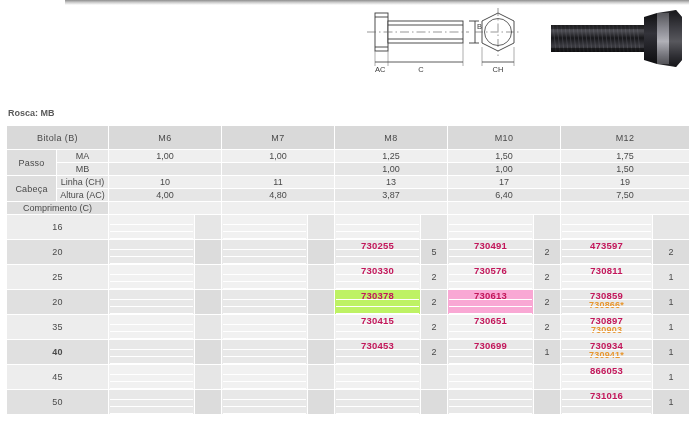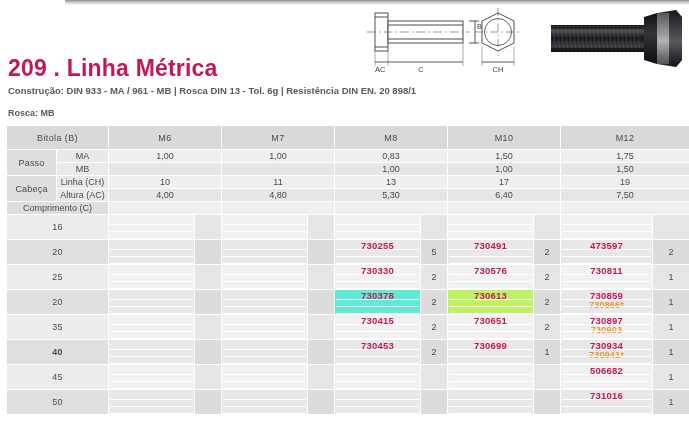--- a/index.html
+++ b/index.html
@@ -271,22 +271,20 @@
       <rect x="8" y="21" width="93" height="4" fill="#000000" opacity="0.35"></rect>
       <rect x="8" y="44" width="93" height="4" fill="#000000" opacity="0.45"></rect>
 
       <path d="M101,13 L114,9 L126,9 L126,60 L114,60 L101,56 Z" fill="url(#flangeG)"></path>
       <path d="M114,9 L133,6 L139,13 L139,56 L133,63 L114,60 Z" fill="url(#headG)"></path>
       <path d="M126,9 L133,6 L139,13 L139,56 L133,63 L126,60 Z" fill="#121215" opacity="0.55"></path>
       <path d="M114,9 L126,9 L126,60 L114,60 Z" fill="#b9b9c0" opacity="0.30"></path>
     </svg>
   </div>
 
-  <div id="title">209 . Linha Métrica</div>
-  <div id="subtitle">Construção: DIN 933 - MA / 961 - MB | Rosca DIN 13 - Tol. 6g | Resistência DIN EN. 20 898/1</div>
   <div id="rosca">Rosca: MB</div>
 
   <div id="table-wrap">
     <table class="cat">
       <colgroup>
         <col style="width:50px">
         <col style="width:52px">
         <col style="width:86px">
           <col style="width:27px">
         <col style="width:86px">
@@ -305,21 +303,21 @@
             <td class="hdr-cell" colspan="2">M7</td>
             <td class="hdr-cell" colspan="2">M8</td>
             <td class="hdr-cell" colspan="2">M10</td>
             <td class="hdr-cell" colspan="2">M12</td>
           </tr>
           <tr class="spec-row">
             <td class="sp-label" rowspan="2">Passo</td>
             <td class="sp-sub">MA</td>
             <td class="sp-val-a" colspan="2">1,00</td>
             <td class="sp-val-a" colspan="2">1,00</td>
-            <td class="sp-val-a" colspan="2">0,83</td>
+            <td class="sp-val-a" colspan="2">1,25</td>
             <td class="sp-val-a" colspan="2">1,50</td>
             <td class="sp-val-a" colspan="2">1,75</td>
           </tr>
           <tr class="spec-row">
             <td class="sp-sub">MB</td>
             <td class="sp-val-b" colspan="2"></td>
             <td class="sp-val-b" colspan="2"></td>
             <td class="sp-val-b" colspan="2">1,00</td>
             <td class="sp-val-b" colspan="2">1,00</td>
             <td class="sp-val-b" colspan="2">1,50</td>
@@ -330,21 +328,21 @@
             <td class="sp-val-a" colspan="2">10</td>
             <td class="sp-val-a" colspan="2">11</td>
             <td class="sp-val-a" colspan="2">13</td>
             <td class="sp-val-a" colspan="2">17</td>
             <td class="sp-val-a" colspan="2">19</td>
           </tr>
           <tr class="spec-row">
             <td class="sp-sub">Altura (AC)</td>
             <td class="sp-val-b" colspan="2">4,00</td>
             <td class="sp-val-b" colspan="2">4,80</td>
-            <td class="sp-val-b" colspan="2">5,30</td>
+            <td class="sp-val-b" colspan="2">3,87</td>
             <td class="sp-val-b" colspan="2">6,40</td>
             <td class="sp-val-b" colspan="2">7,50</td>
           </tr>
           <tr class="spec-row">
             <td class="sp-comp" colspan="2">Comprimento (C)</td>
             <td class="sp-empty-a" colspan="2"></td>
             <td class="sp-empty-a" colspan="2"></td>
             <td class="sp-empty-a" colspan="2"></td>
             <td class="sp-empty-a" colspan="2"></td>
             <td class="sp-empty-a" colspan="2"></td>
@@ -540,32 +538,32 @@
               <div class="stripes">
                 <i style="top: 9px;"></i>
                 <i style="top: 16px;"></i>
                 <i style="top: 23px;"></i>
               </div>
               <div class="codestack">
                 <div class="code-primary"></div>
               </div>
             </td>
             <td class="qty" style="background: rgb(220, 220, 220); height: 25px;"></td>
-            <td class="codecell band-light" style="background: #5eead4;">
+            <td class="codecell band-light" style="background: #bef264;">
               <div class="stripes">
                 <i style="top: 9px;"></i>
                 <i style="top: 16px;"></i>
                 <i style="top: 23px;"></i>
               </div>
               <div class="codestack">
                 <div class="code-primary">730378</div>
               </div>
             </td>
             <td class="qty" style="background: rgb(220, 220, 220); height: 25px;">2</td>
-            <td class="codecell band-light" style="background: #bef264;">
+            <td class="codecell band-light" style="background: #f9a8d4;">
               <div class="stripes">
                 <i style="top: 9px;"></i>
                 <i style="top: 16px;"></i>
                 <i style="top: 23px;"></i>
               </div>
               <div class="codestack">
                 <div class="code-primary">730613</div>
               </div>
             </td>
             <td class="qty" style="background: rgb(220, 220, 220); height: 25px;">2</td>
@@ -746,21 +744,21 @@
               </div>
             </td>
             <td class="qty" style="background: rgb(230, 230, 230); height: 25px;"></td>
             <td class="codecell band-light" style="background: rgb(241, 241, 241);">
               <div class="stripes">
                 <i style="top: 9px;"></i>
                 <i style="top: 16px;"></i>
                 <i style="top: 23px;"></i>
               </div>
               <div class="codestack">
-                <div class="code-primary">506682</div>
+                <div class="code-primary">866053</div>
               </div>
             </td>
             <td class="qty" style="background: rgb(230, 230, 230); height: 25px;">1</td>
           </tr>
           <tr>
             <td class="len-cell band-dark" colspan="2" style="height: 25px;">50</td>
             <td class="codecell band-light" style="background: rgb(232, 232, 232);">
               <div class="stripes">
                 <i style="top: 9px;"></i>
                 <i style="top: 16px;"></i>

